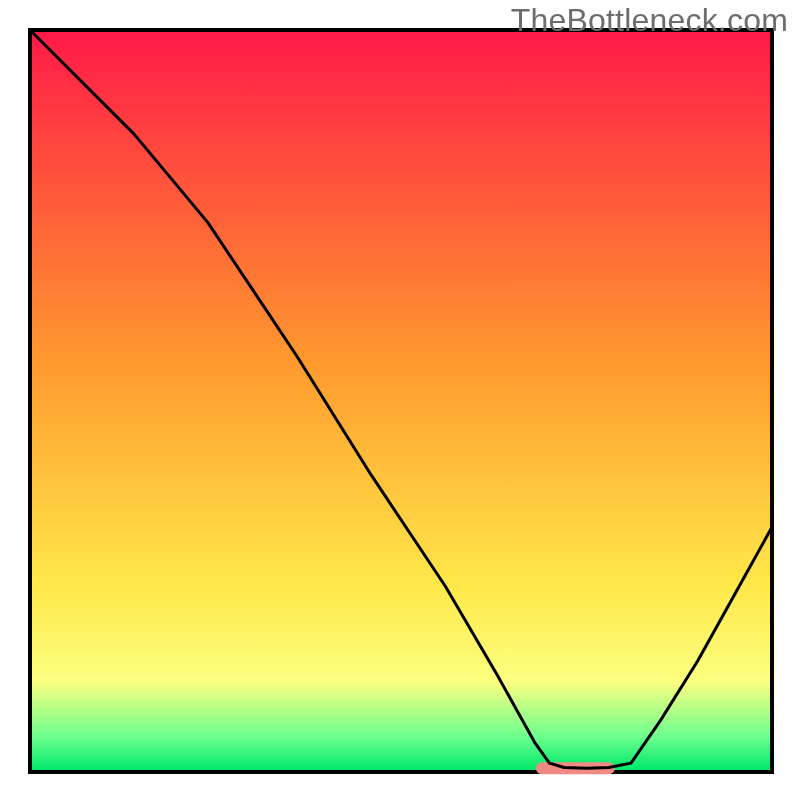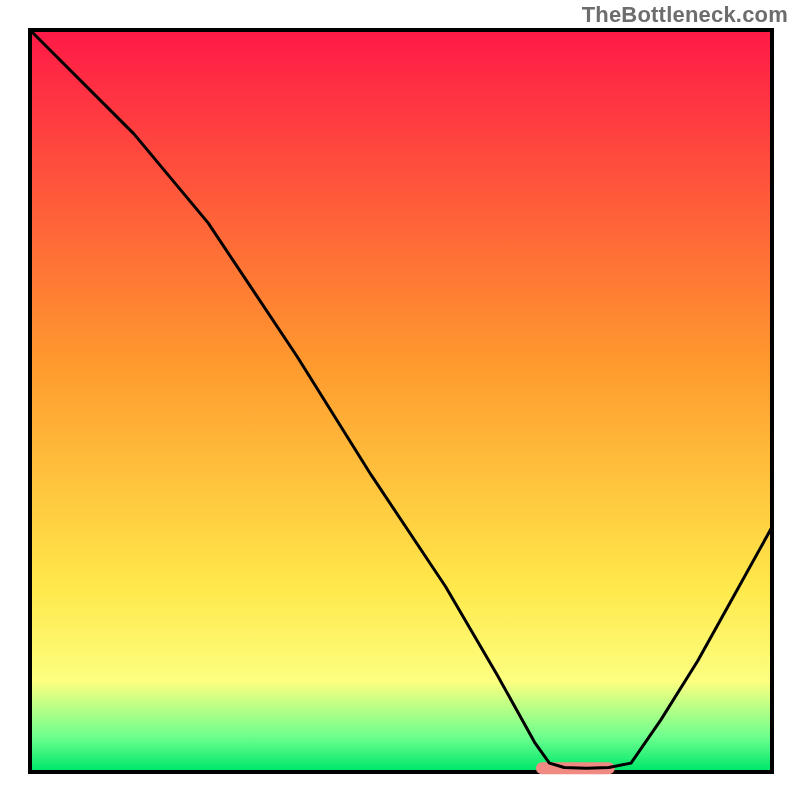--- a/index.html
+++ b/index.html
@@ -13,22 +13,22 @@
   .canvas {
     position: relative;
     width: 800px;
     height: 800px;
   }
   .watermark {
     position: absolute;
     top: 2px;
     right: 12px;
     font-family: Arial, Helvetica, sans-serif;
-    font-size: 22px;
-    font-weight: 700;
+    font-size: 32px;
+    font-weight: 400;
     color: #6d6d6d;
     letter-spacing: 0.2px;
     z-index: 10;
   }
   svg.plot {
     position: absolute;
     left: 0;
     top: 0;
     width: 800px;
     height: 800px;

